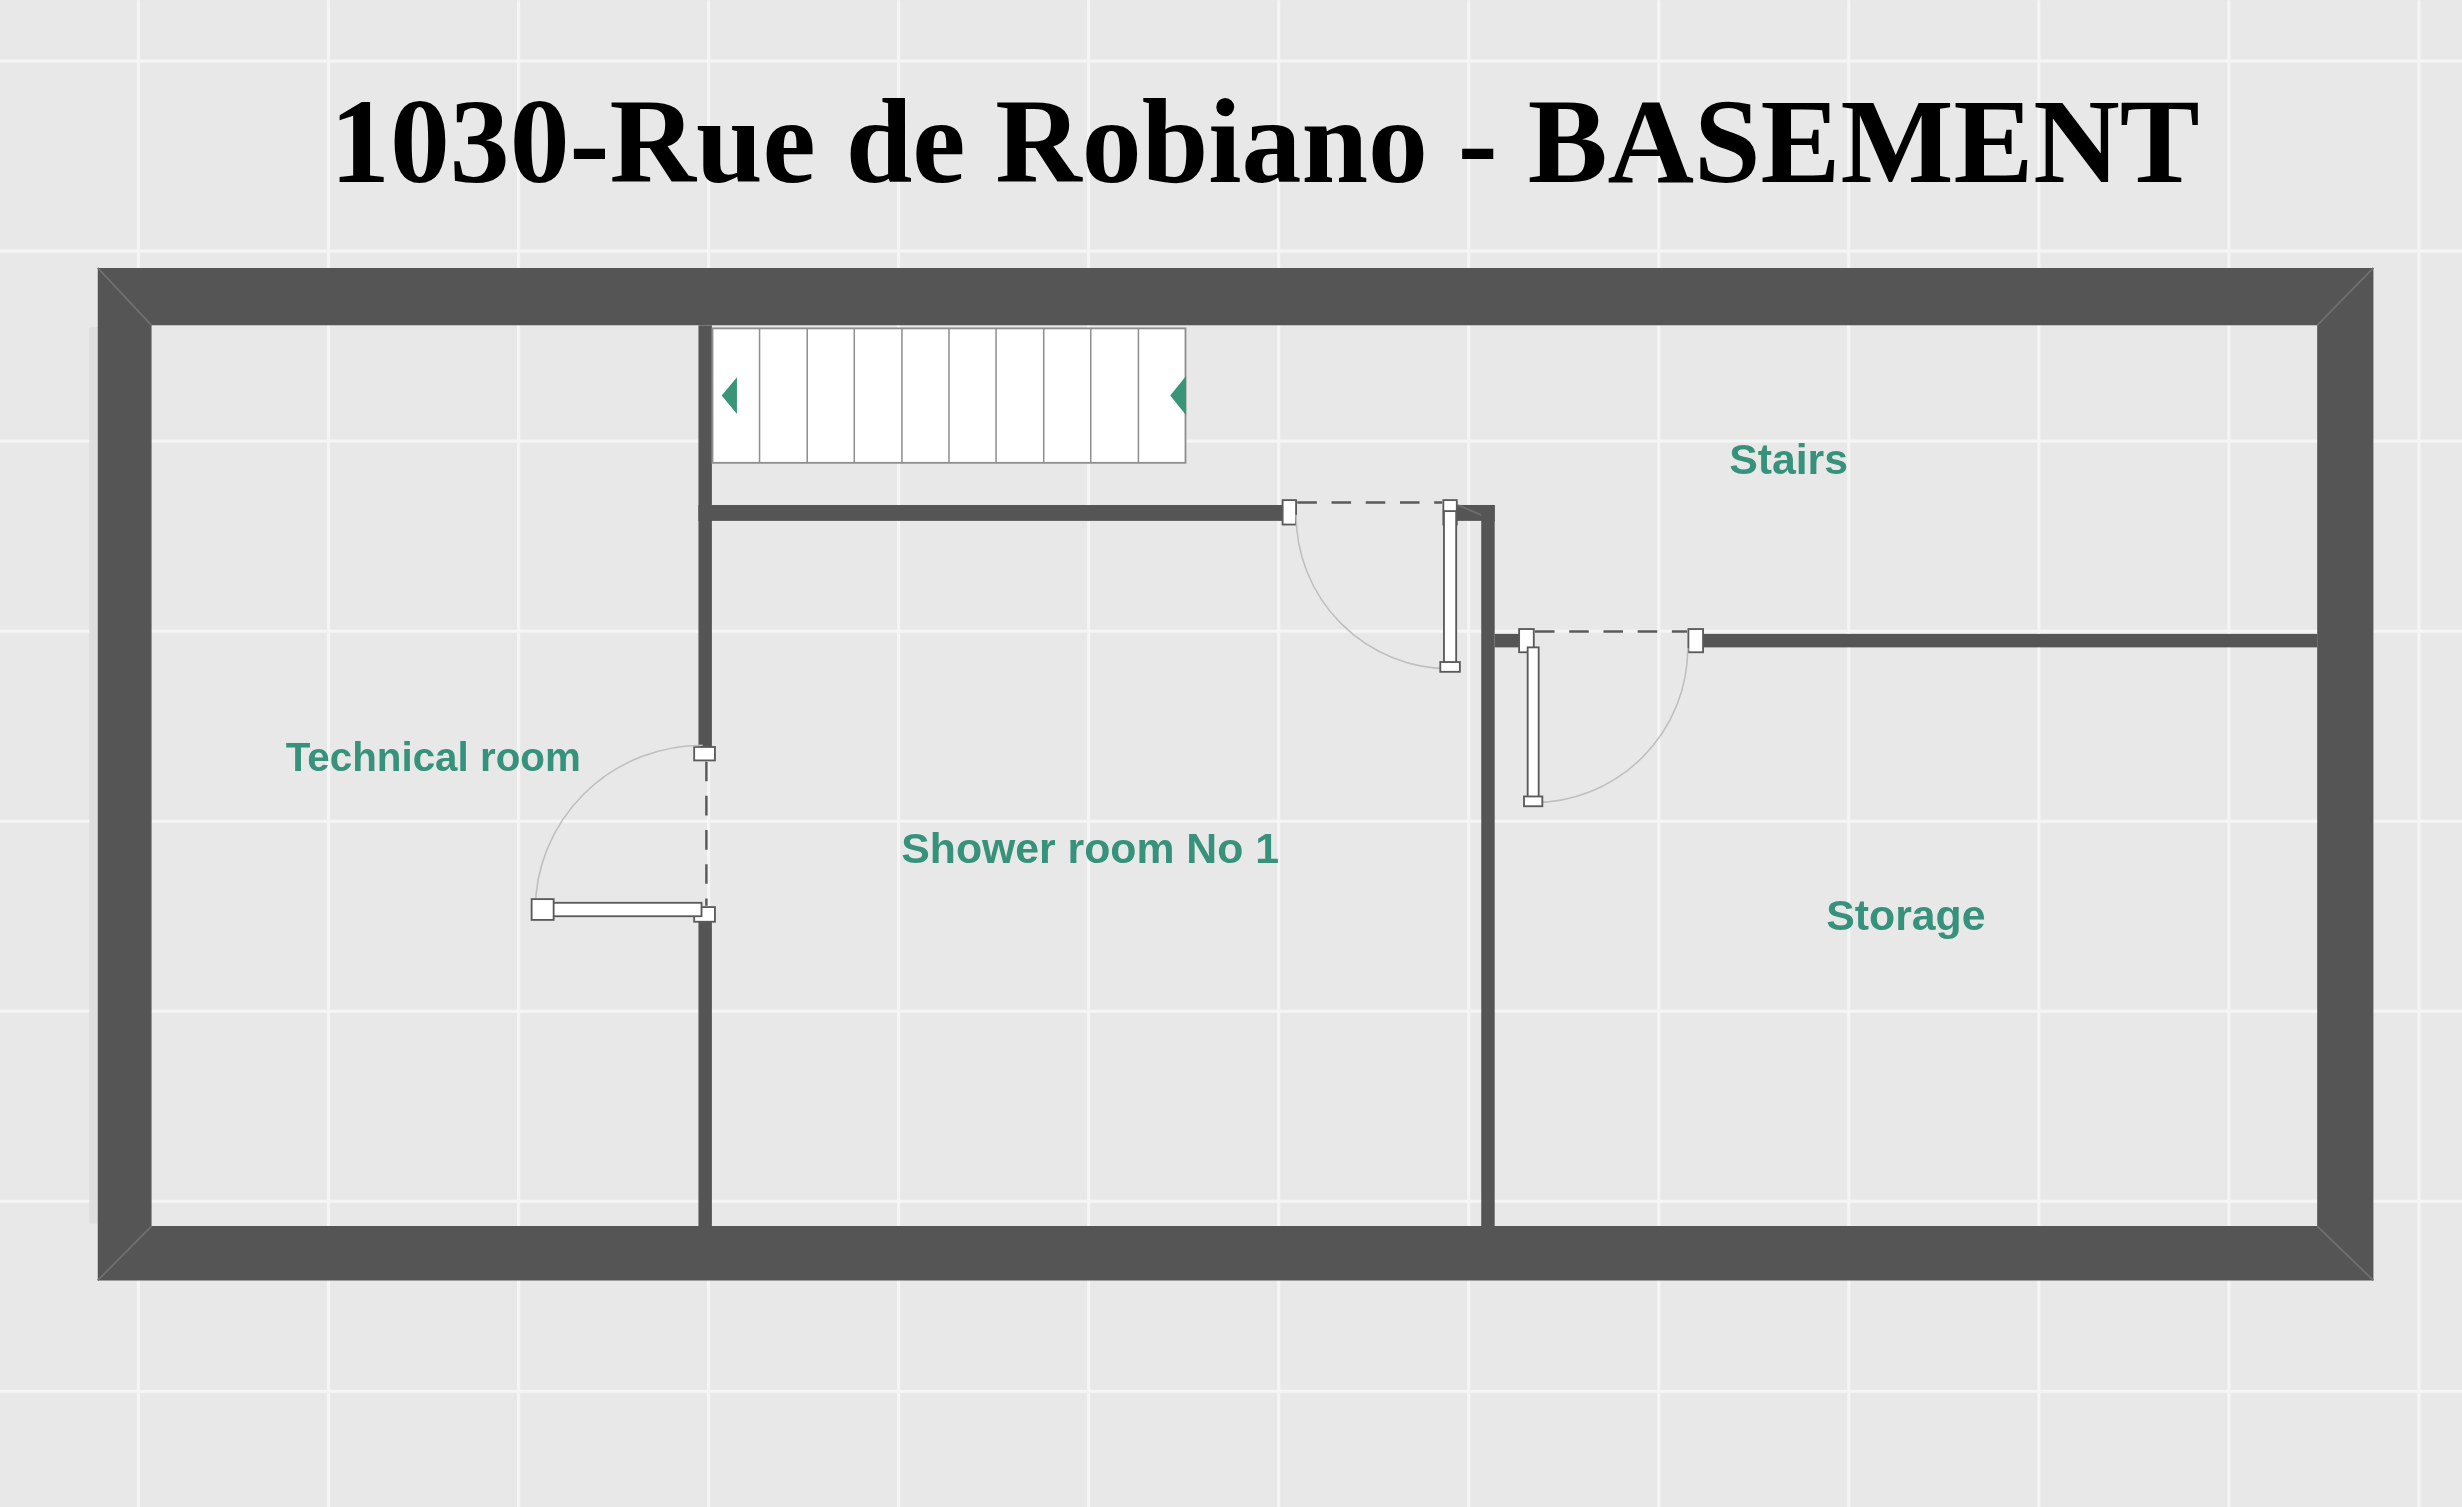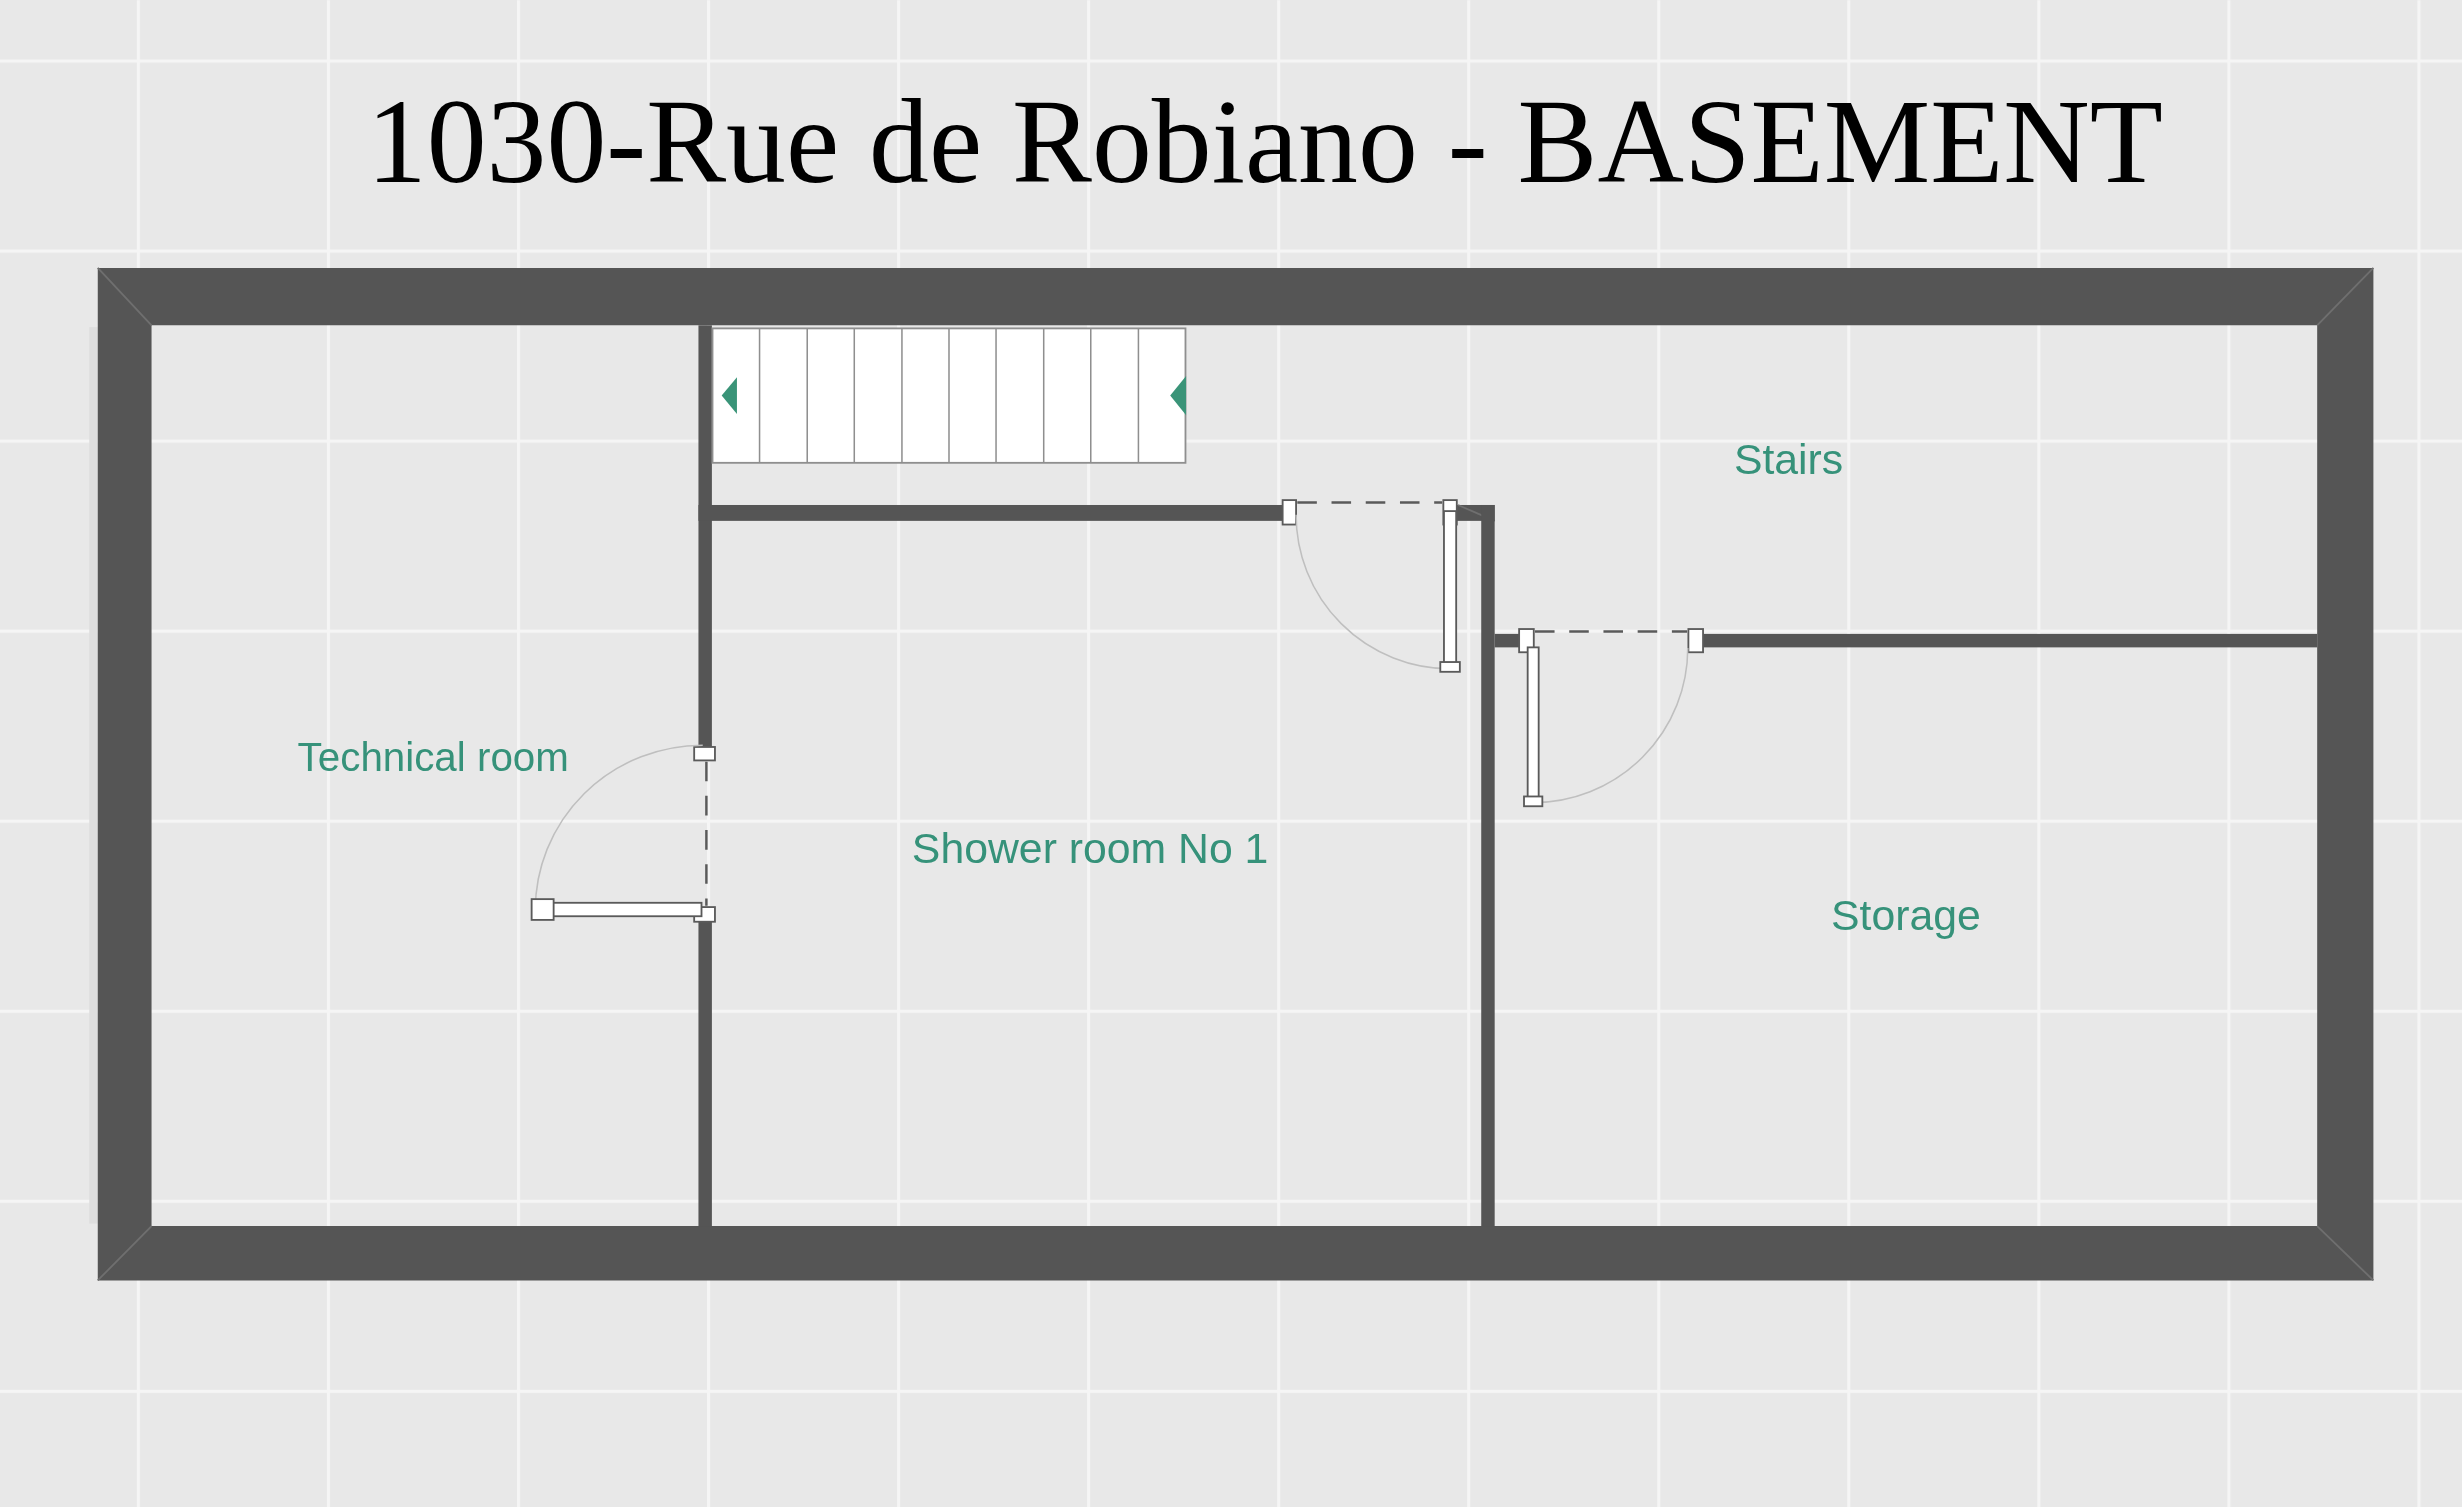--- a/index.html
+++ b/index.html
@@ -9,20 +9,21 @@
     --label:#36927a;
     --title:#000000;
     --arrow:#3a9478;
   }
   html,body{margin:0;padding:0;background:var(--bg);}
   #screen{
     position:relative;
     width:2462px;height:1508px;
     background:var(--bg);
     overflow:hidden;
+    font-weight:bold;
   }
   svg{display:block;width:2462px;height:1508px;}
   .wall{fill:var(--wall);stroke:none;}
   .shadow-strip{fill:#dedede;}
   .miter{stroke:#6f6f6f;stroke-width:3;fill:none;}
   .stair-box{fill:#ffffff;stroke:#8f8f8f;stroke-width:3;}
   .stair-line{stroke:#8f8f8f;stroke-width:2.5;}
   .stair-arrow{fill:var(--arrow);}
   .jamb{fill:#ffffff;stroke:#5a5a5a;stroke-width:3;}
   .leaf{fill:#ffffff;stroke:#5a5a5a;stroke-width:3;}

